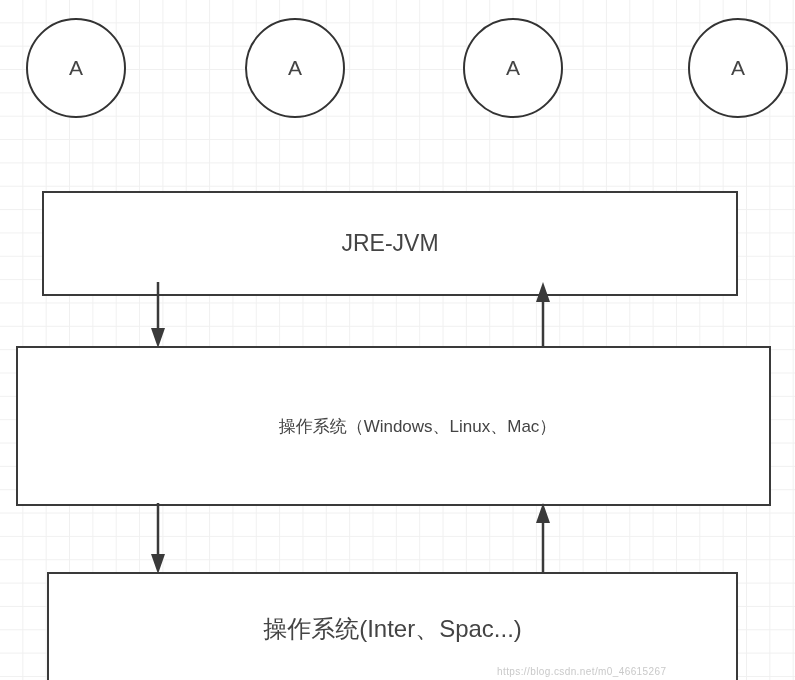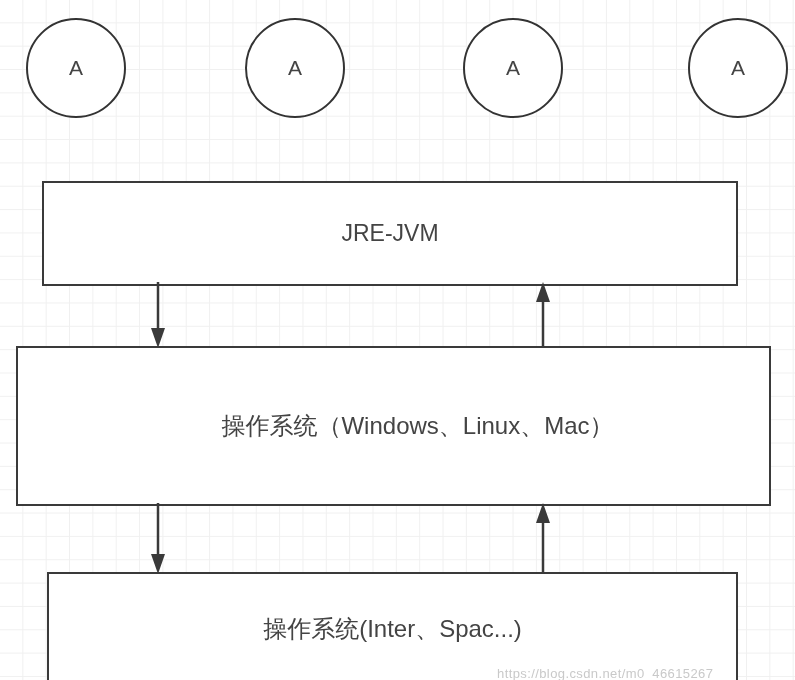--- a/index.html
+++ b/index.html
@@ -43,48 +43,48 @@
     background: #ffffff;
     box-sizing: border-box;
     display: flex;
     align-items: center;
     justify-content: center;
     color: #444444;
     font-weight: 400;
   }
   #box-jre {
     left: 42px;
-    top: 181px;
+    top: 191px;
     width: 696px;
     height: 105px;
     font-size: 23px;
   }
   #box-os {
     left: 16px;
     top: 346px;
     width: 755px;
     height: 160px;
-    font-size: 24px;
+    font-size: 17px;
     padding-left: 48px;
   }
   #box-hw {
     left: 47px;
     top: 572px;
     width: 691px;
     height: 114px;
     font-size: 24px;
   }
   .connector {
     position: absolute;
   }
   .watermark {
     position: absolute;
     left: 497px;
     top: 666px;
-    font-size: 13px;
+    font-size: 10px;
     color: #c9c9c9;
     letter-spacing: 0.4px;
     white-space: nowrap;
     user-select: none;
   }
 </style>
 </head>
 <body>
 
 <div id="canvas">

